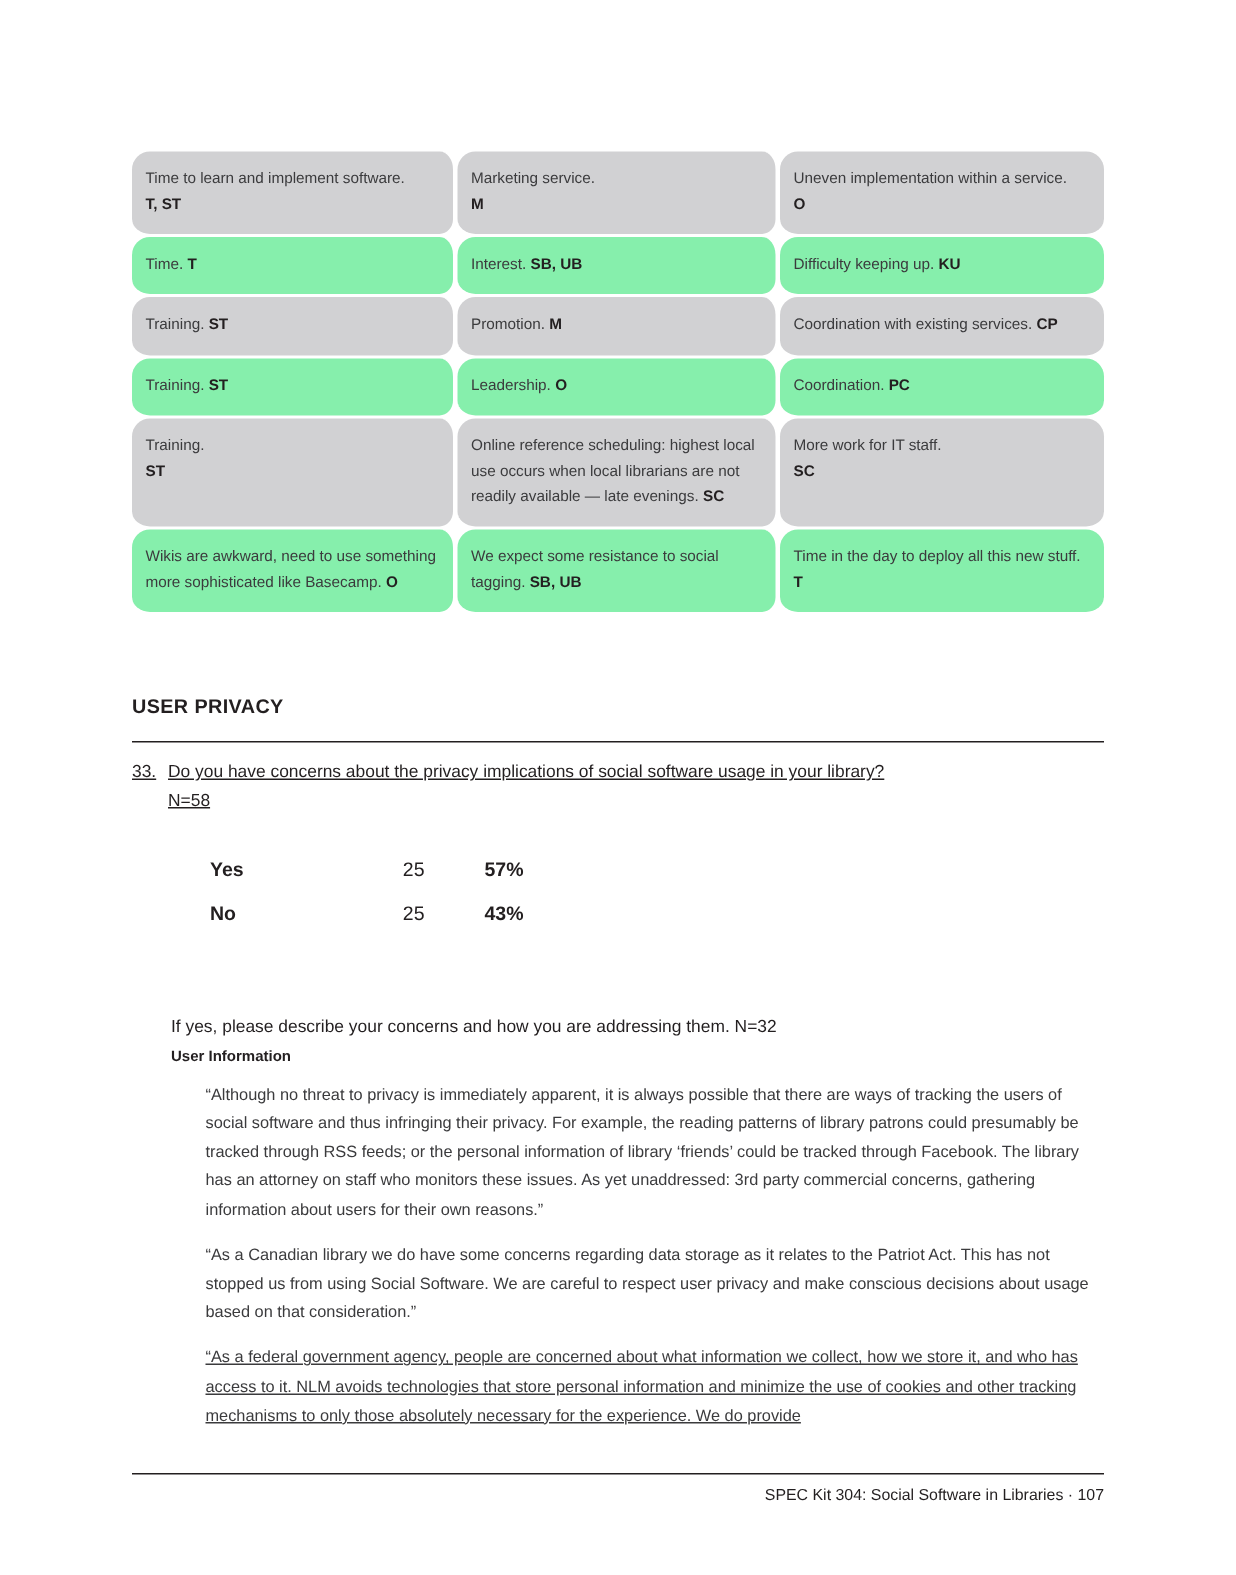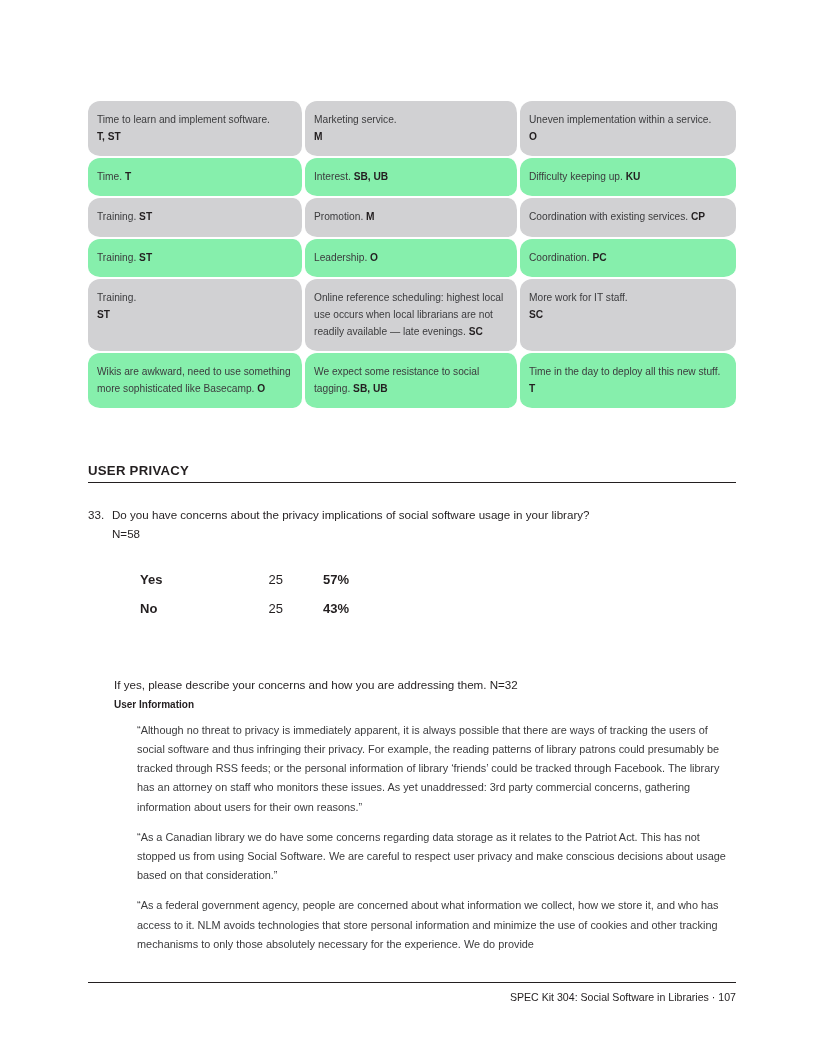--- a/index.html
+++ b/index.html
@@ -59,30 +59,31 @@
   
   .section-heading {
     position: absolute;
     left: 88px;
     top: 463px;
     width: 648px;
     font-size: 13.2px;
     font-weight: bold;
     letter-spacing: 0.02em;
     color: #231f20;
-    padding-bottom: 4px;
+    padding-bottom: 16px;
     border-bottom: 1.6px solid #231f20;
   }
 
   
   .question-block {
     position: absolute;
     left: 88px;
     top: 505px;
     width: 648px;
+    text-decoration: underline;
   }
   .question-row {
     display: flex;
     align-items: flex-start;
     font-size: 11.6px;
     line-height: 1.64;
     color: #231f20;
   }
   .question-number {
     width: 24px;
@@ -148,21 +149,21 @@
     color: #231f20;
     margin-bottom: 3px;
   }
   .comment {
     margin-left: 23px;
     font-size: 10.9px;
     line-height: 1.76;
     color: #3b3b3d;
     margin-bottom: 11px;
   }
-  .comment:last-child { margin-bottom: 0; }
+  .comment:last-child { margin-bottom: 0; text-decoration: underline; }
 
   
   .footer-rule {
     position: absolute;
     left: 88px;
     top: 982px;
     width: 648px;
     height: 0;
     border-top: 1.2px solid #231f20;
   }

